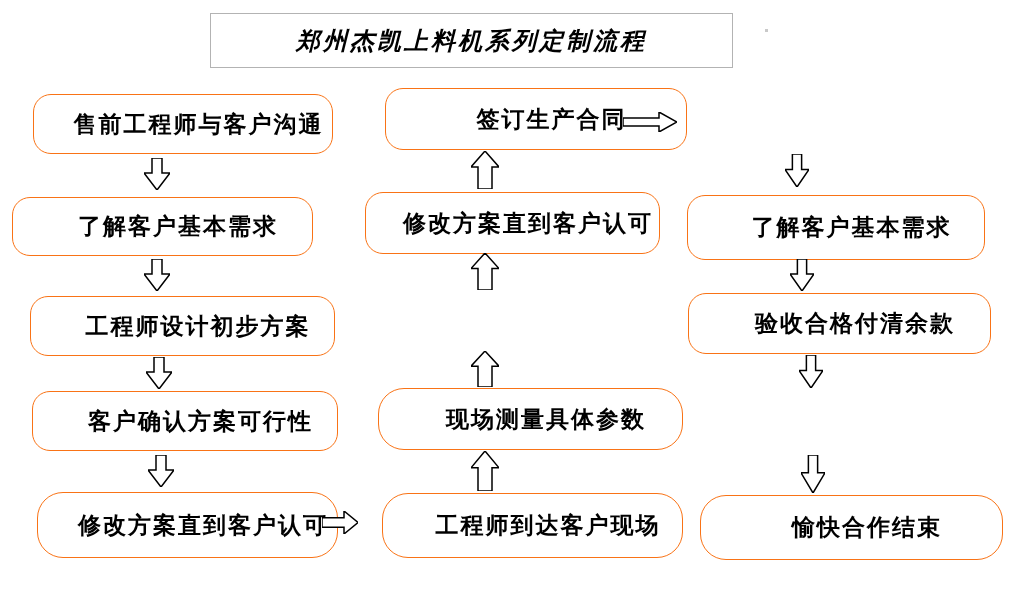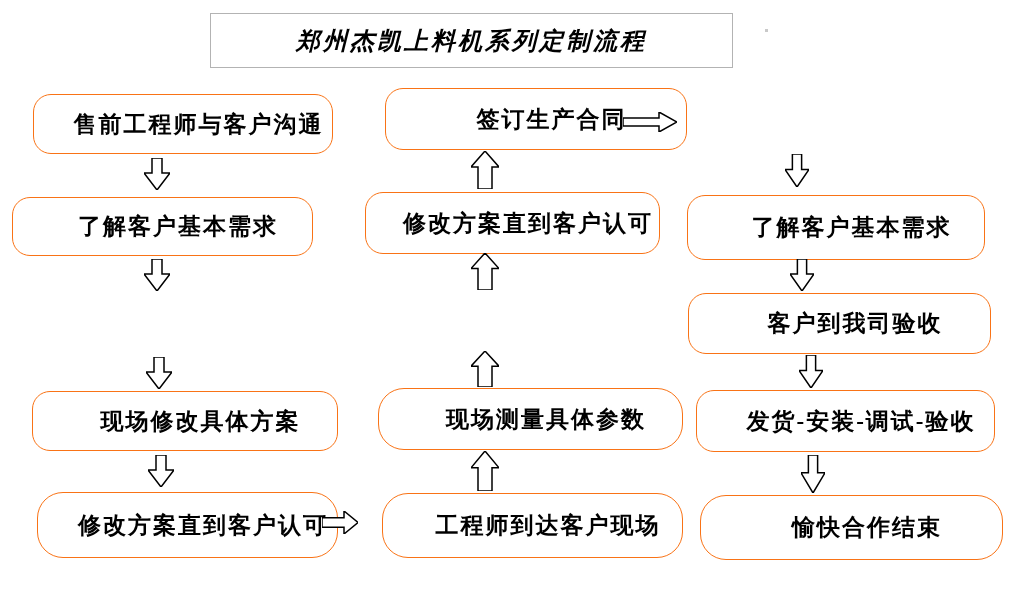--- a/index.html
+++ b/index.html
@@ -44,22 +44,25 @@
     <span>郑州杰凯上料机系列定制流程</span>
   </div>
   <div class="stray-mark"></div>
 
   <div class="node" style="left:33px;top:94px;width:267px;height:58px;">
     <span>售前工程师与客户沟通</span>
   </div>
   <div class="node" style="left:12px;top:197px;width:268px;height:57px;text-align:right;">
     <span>了解客户基本需求</span>
   </div>
+  <div class="node" style="left:30px;top:296px;width:272px;height:58px;">
+    <span>工程师设计初步方案</span>
+  </div>
   <div class="node" style="left:32px;top:391px;width:273px;height:58px;">
-    <span>现场修改具体方案</span>
+    <span>客户确认方案可行性</span>
   </div>
   <div class="node round-big" style="left:37px;top:492px;width:268px;height:64px;">
     <span>修改方案直到客户认可</span>
   </div>
 
   <div class="node" style="left:353px;top:88px;width:269px;height:60px;margin-left:32px;">
     <span>签订生产合同</span>
   </div>
   <div class="node" style="left:365px;top:192px;width:262px;height:60px;">
     <span>修改方案直到客户认可</span>
@@ -68,24 +71,21 @@
     <span>现场测量具体参数</span>
   </div>
   <div class="node round-big" style="left:382px;top:493px;width:268px;height:63px;">
     <span>工程师到达客户现场</span>
   </div>
 
   <div class="node" style="left:687px;top:195px;width:265px;height:63px;">
     <span>了解客户基本需求</span>
   </div>
   <div class="node" style="left:688px;top:293px;width:270px;height:59px;">
-    <span>客户到我司验收</span>
-  </div>
-  <div class="node" style="left:696px;top:390px;width:266px;height:60px;">
-    <span>发货-安装-调试-验收</span>
+    <span>验收合格付清余款</span>
   </div>
   <div class="node round-big" style="left:700px;top:495px;width:270px;height:63px;text-align:center;">
     <span>愉快合作结束</span>
   </div>
 
   <svg class="arrow" style="left:144px;top:158px;" width="26" height="32" viewBox="0 0 26 32" preserveAspectRatio="none">
       <polygon points="8,0 18,0 18,15 26,15 13,32 0,15 8,15"></polygon>
     </svg>
   <svg class="arrow" style="left:144px;top:259px;" width="26" height="32" viewBox="0 0 26 32" preserveAspectRatio="none">
       <polygon points="8,0 18,0 18,15 26,15 13,32 0,15 8,15"></polygon>

